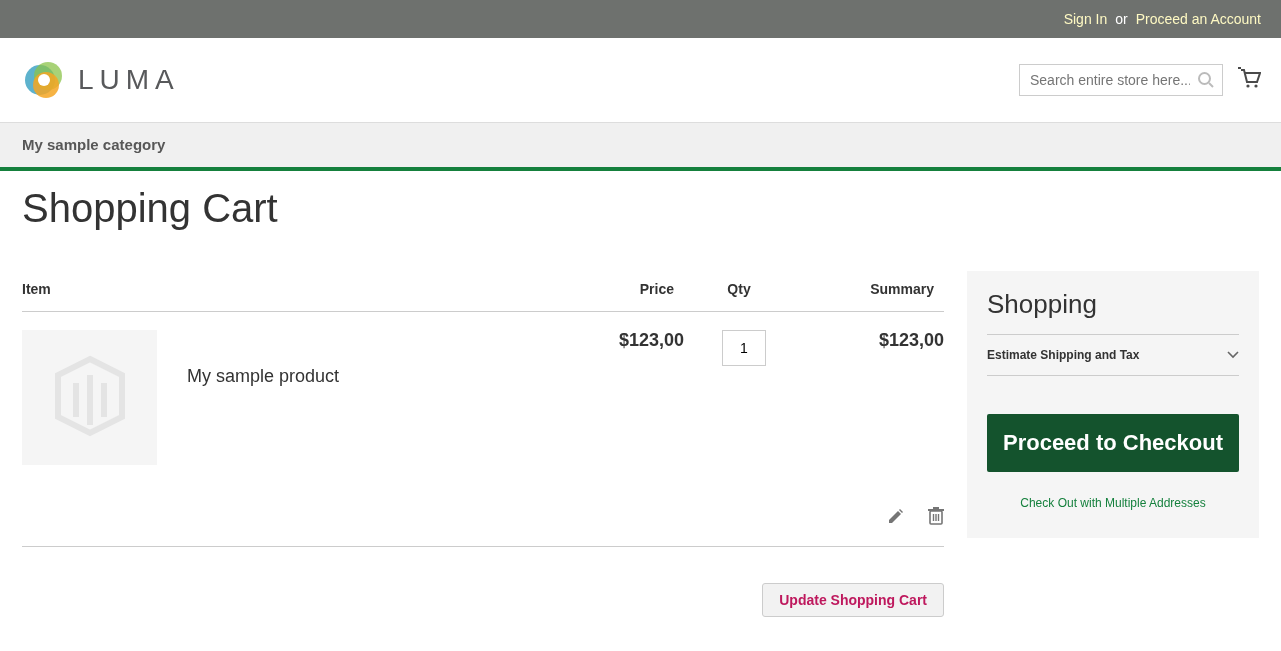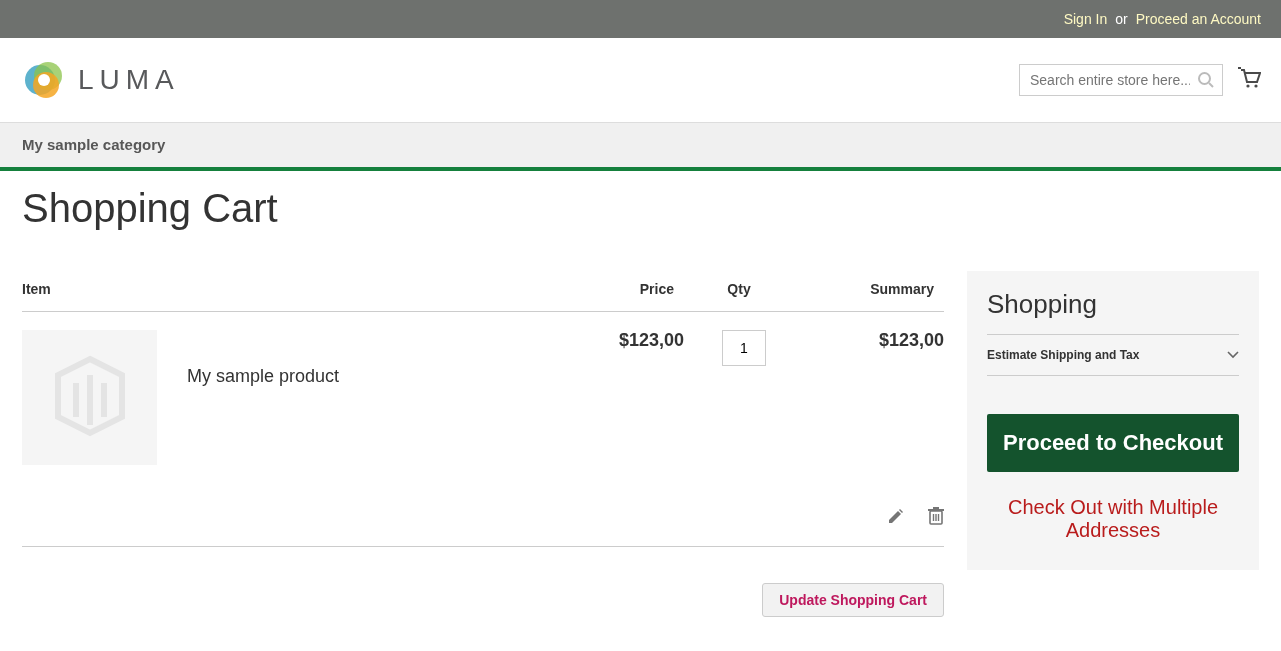--- a/index.html
+++ b/index.html
@@ -43,21 +43,21 @@
   
   .row-actions { text-align: right; padding: 6px 0 16px 0; border-bottom: 1px solid #ccc; }
   .row-actions span { color: #757575; margin-left: 18px; cursor: pointer; display: inline-block; }
   
   .update-row { text-align: right; padding: 18px 0 0 0; }
   .btn-update { background: #f2f2f2; border: 1px solid #ccc; padding: 8px 16px; font-size: 14px; font-weight: 600; color: #be185d; cursor: pointer; border-radius: 3px; }
   
   .side-col h2 { font-size: 26px; font-weight: 300; color: #333; margin-bottom: 14px; }
   .est-row { border-top: 1px solid #ccc; border-bottom: 1px solid #ccc; padding: 13px 0; display: flex; justify-content: space-between; align-items: center; cursor: pointer; font-size: 12px; font-weight:600; color:#333; }
   .btn-checkout { width: 100%; background: #14532d; color: #fff; border: none; padding: 16px 0; font-size: 22px; font-weight: 600; cursor: pointer; margin-top: 38px; border-radius: 2px; }
-  .multi-link { display: block; text-align: center; margin-top: 24px; color: #b91c1c; font-size: 20px; text-decoration: none; cursor: pointer; }
+  .multi-link { display: block; text-align: center; margin-top: 24px; color: #15803d; font-size: 12px; text-decoration: none; cursor: pointer; }
 </style>
 </head>
 <body>
 
 <div class="top-bar">
   <a>Sign In</a>
   <span class="sep">or</span>
   <a>Proceed an Account</a>
 </div>
 

